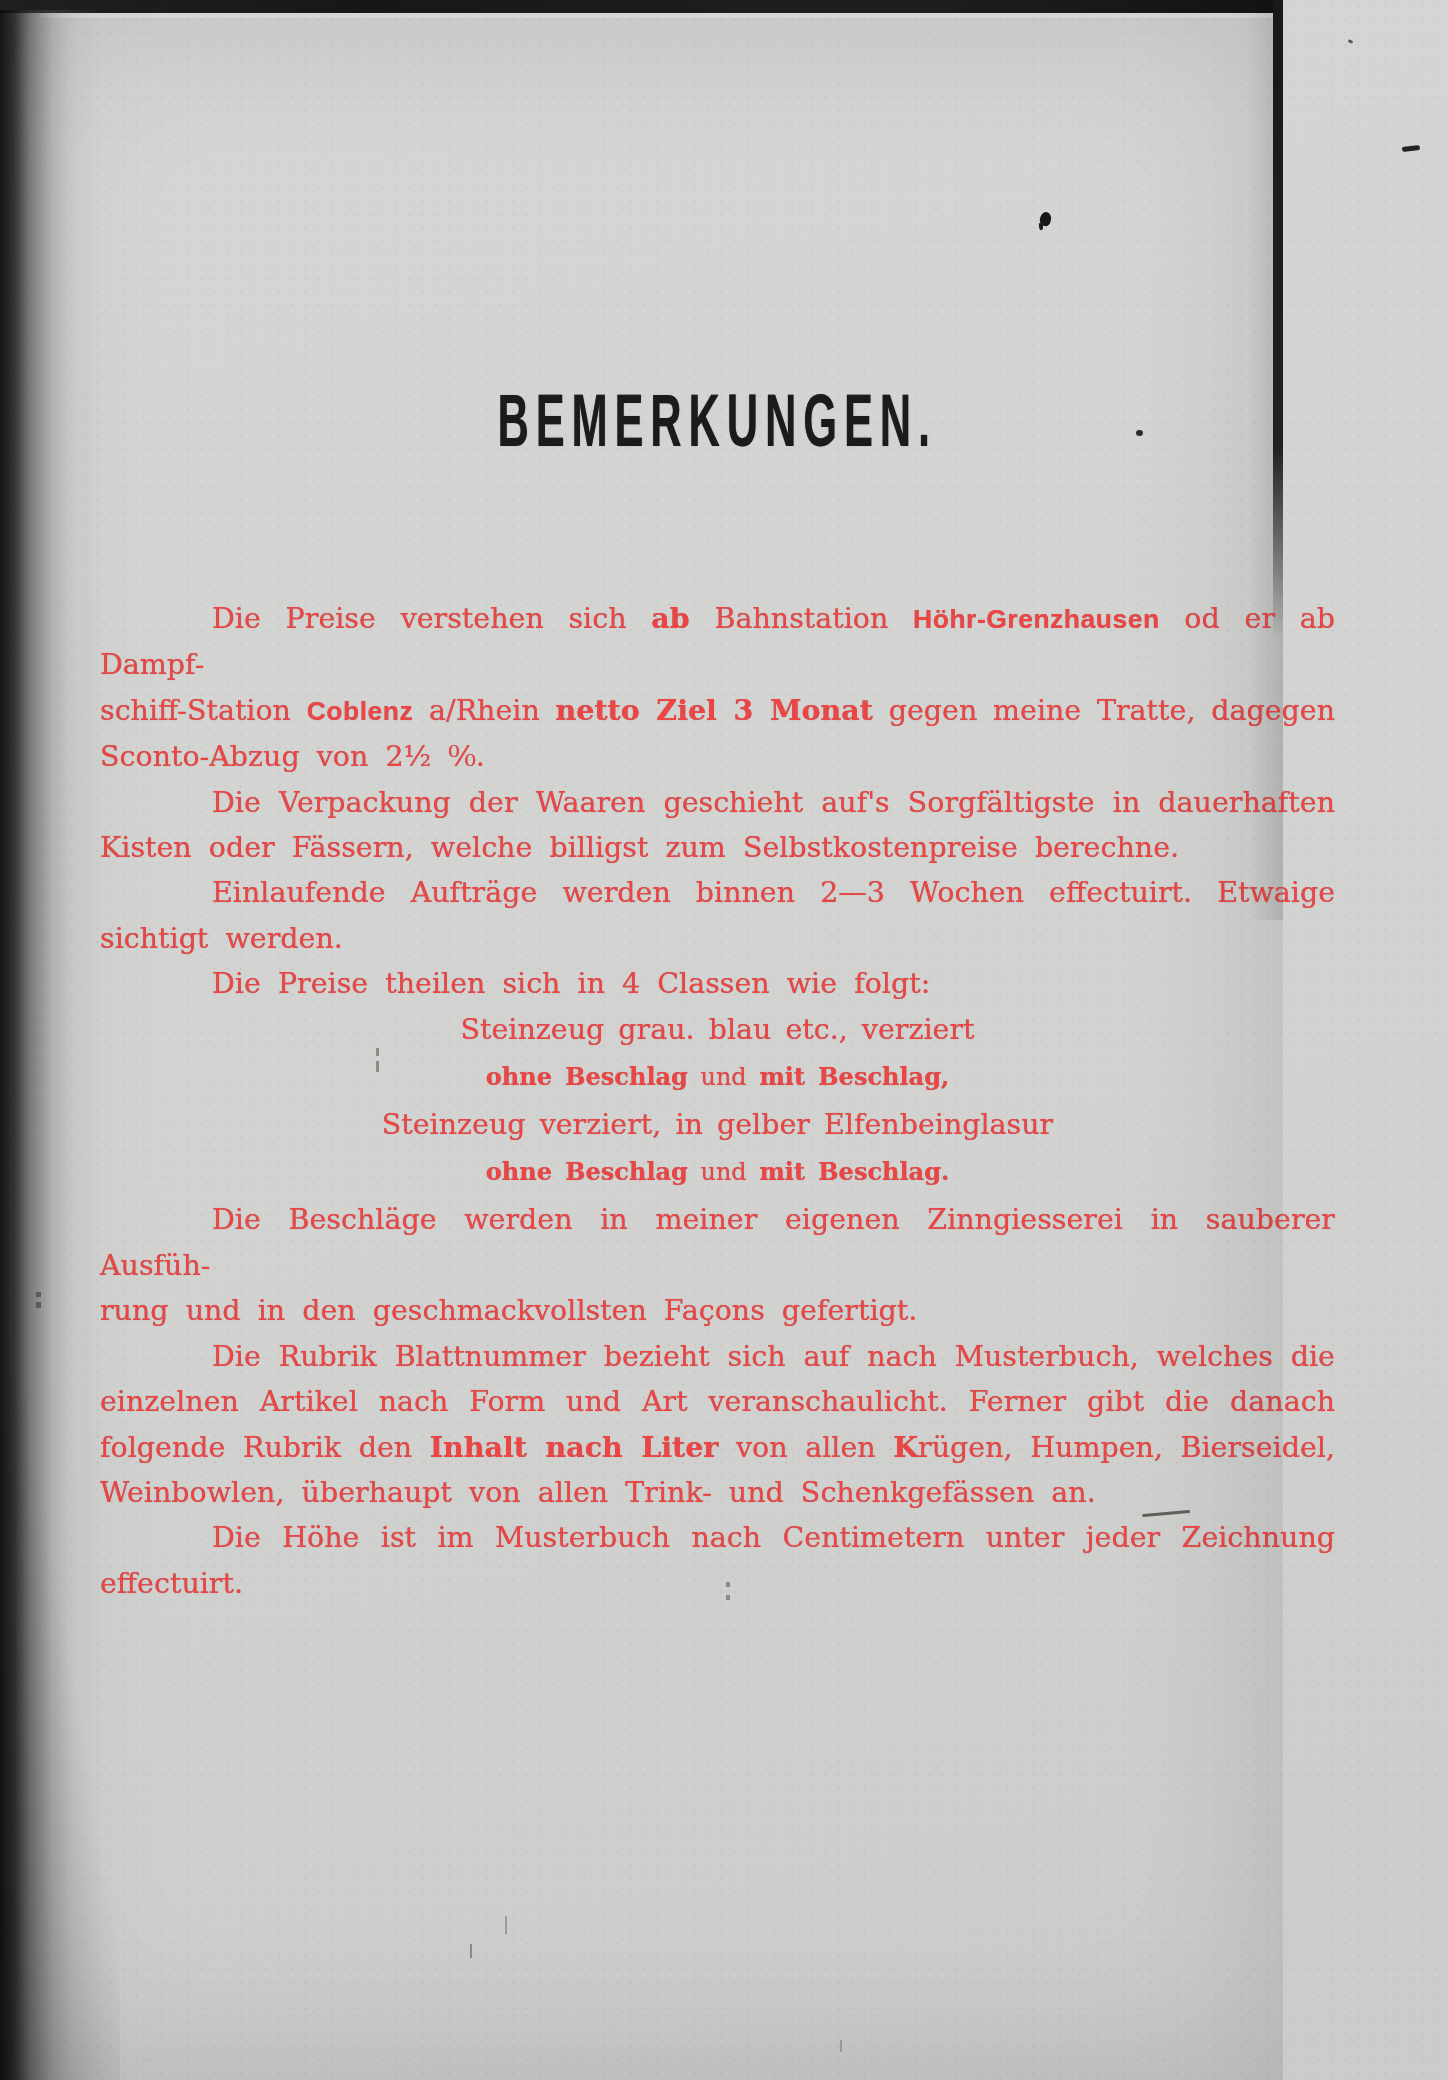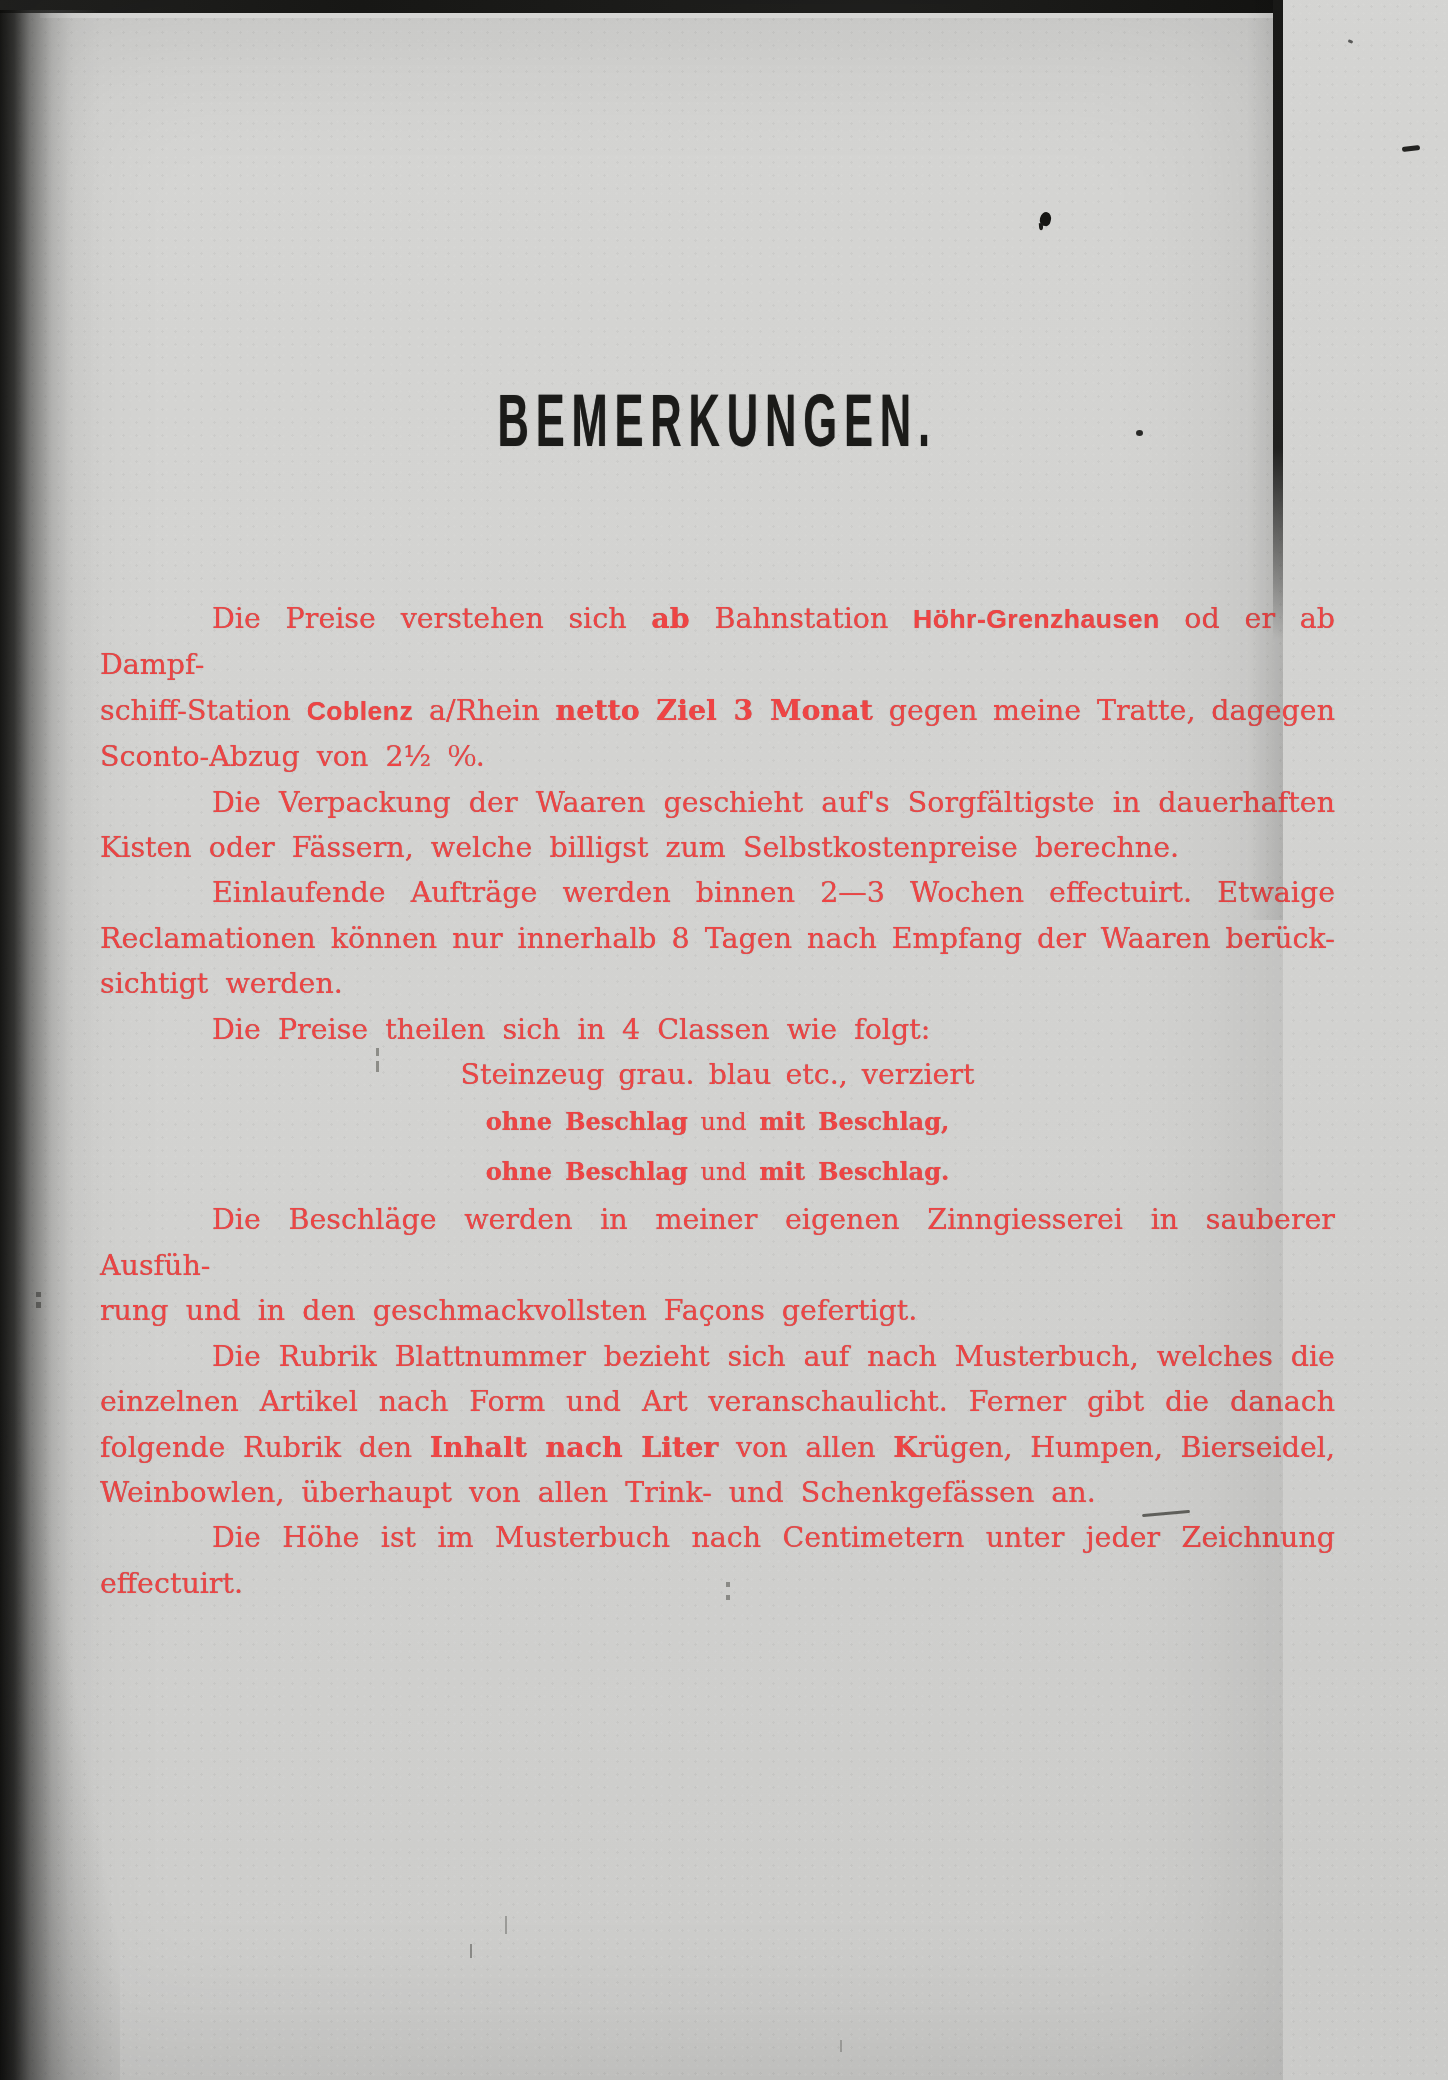--- a/index.html
+++ b/index.html
@@ -132,25 +132,25 @@
     <span>BEMERKUNGEN.</span>
   </div>
 
   <div class="text-block">
       <div class="line align-justify indent"><span class="s-n">Die Preise verstehen sich </span><span class="s-b">ab</span><span class="s-n"> Bahnstation </span><span class="s-bs">Höhr-Grenzhausen</span><span class="s-n"> od er ab Dampf-</span></div>
       <div class="line align-justify"><span class="s-n">schiff-Station </span><span class="s-bs">Coblenz</span><span class="s-n"> a/Rhein </span><span class="s-b">netto Ziel 3 Monat</span><span class="s-n"> gegen meine Tratte, dagegen</span></div>
       <div class="line align-left"><span class="s-n">Sconto-Abzug von 2¹⁄₂ ⁰⁄₀.</span></div>
       <div class="line align-justify indent"><span class="s-n">Die Verpackung der Waaren geschieht auf's Sorgfältigste in dauerhaften</span></div>
       <div class="line align-left"><span class="s-n">Kisten oder Fässern, welche billigst zum Selbstkostenpreise berechne.</span></div>
       <div class="line align-justify indent"><span class="s-n">Einlaufende Aufträge werden binnen 2—3 Wochen effectuirt.  Etwaige</span></div>
-      <div class="line align-justify"><span class="s-n">Reclamationen können nur innerhalb 8 Tagen nach Empfang der Waaren berück-</span></div>
       <div class="line align-left"><span class="s-n">sichtigt werden.</span></div>
       <div class="line align-left indent"><span class="s-n">Die Preise theilen sich in 4 Classen wie folgt:</span></div>
       <div class="line align-center"><span class="s-n">Steinzeug grau. blau etc., verziert</span></div>
       <div class="line align-center size-lg"><span class="s-b">ohne Beschlag</span><span class="s-n"> und </span><span class="s-b">mit Beschlag,</span></div>
+      <div class="line align-center"><span class="s-n">Steinzeug verziert, in gelber Elfenbeinglasur</span></div>
       <div class="line align-center size-lg"><span class="s-b">ohne Beschlag</span><span class="s-n"> und </span><span class="s-b">mit Beschlag.</span></div>
       <div class="line align-justify indent gap"><span class="s-n">Die Beschläge werden in meiner eigenen Zinngiesserei in sauberer Ausfüh-</span></div>
       <div class="line align-left"><span class="s-n">rung und in den geschmackvollsten Façons gefertigt.</span></div>
       <div class="line align-justify indent"><span class="s-n">Die Rubrik Blattnummer bezieht sich auf nach Musterbuch, welches die</span></div>
       <div class="line align-justify"><span class="s-n">einzelnen Artikel nach Form und Art veranschaulicht.  Ferner gibt die danach</span></div>
       <div class="line align-justify"><span class="s-n">folgende Rubrik den </span><span class="s-b">Inhalt nach Liter</span><span class="s-n"> von allen </span><span class="s-b">K</span><span class="s-n">rügen, Humpen, Bierseidel,</span></div>
       <div class="line align-left"><span class="s-n">Weinbowlen, überhaupt von allen Trink- und Schenkgefässen an.</span></div>
       <div class="line align-justify indent"><span class="s-n">Die Höhe ist im Musterbuch nach Centimetern unter jeder Zeichnung</span></div>
       <div class="line align-left"><span class="s-n">effectuirt.</span></div>
     </div>

